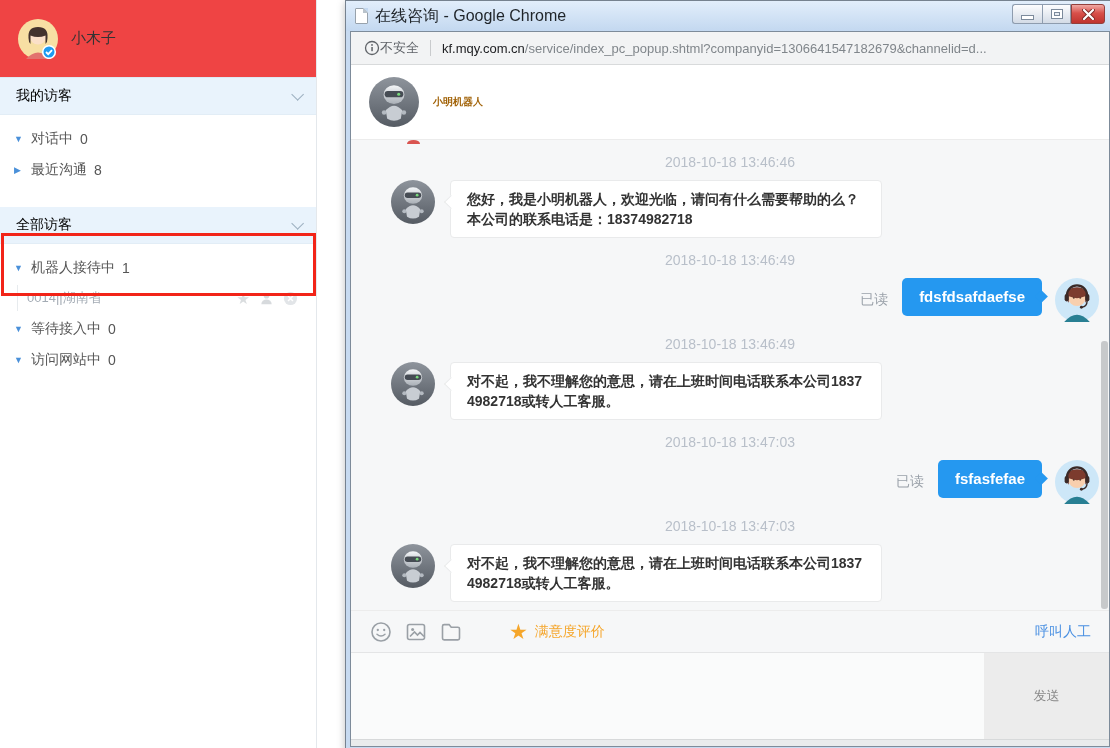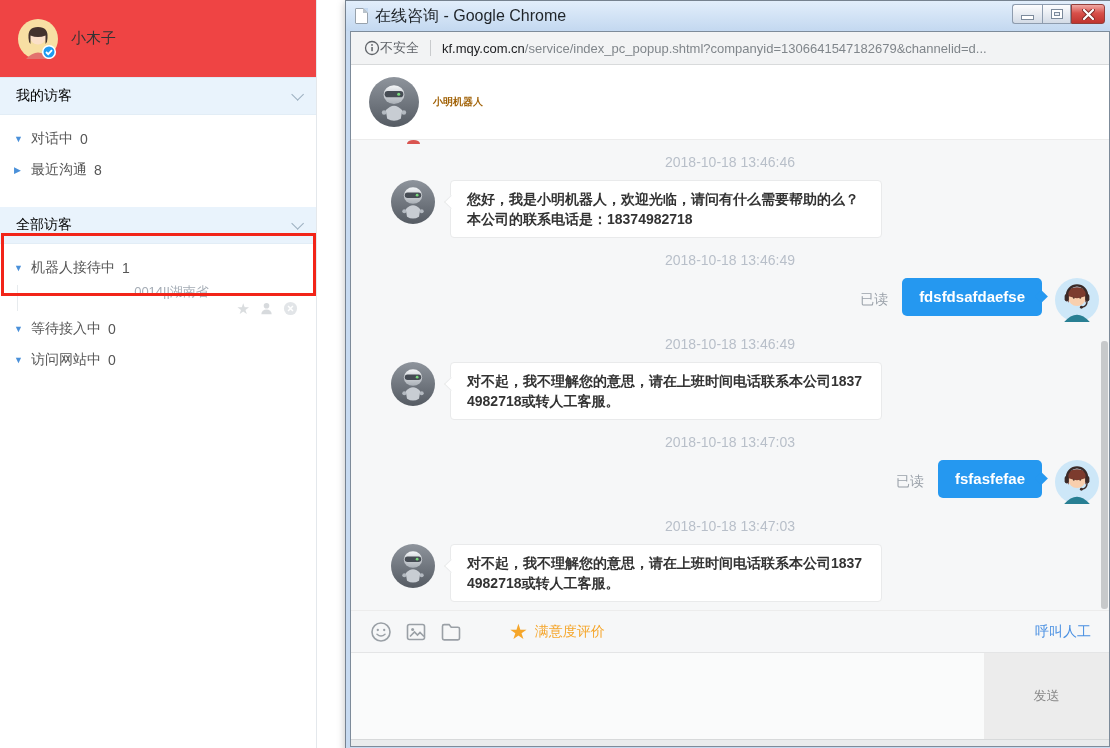--- a/index.html
+++ b/index.html
@@ -17,21 +17,21 @@
     padding:0 16px; font-size:14px; color:#000000; border-bottom:1px solid #e2edf6; cursor:pointer; }
   .sec-header .chev { margin-left:auto; width:9px; height:9px;
     border-right:1.5px solid #9db0c0; border-bottom:1.5px solid #9db0c0;
     transform:rotate(45deg) translateY(-3px); }
   .tree { padding-top:8px; }
   .trow { height:31px; display:flex; align-items:center; padding-left:14px;
     font-size:14px; color:#555; cursor:pointer; }
   .trow .mk { font-size:9px; color:#4a90d9; width:17px; }
   .trow .cnt { margin-left:7px; }
   .vrow { height:30px; display:flex; align-items:center; padding-left:27px;
-    font-size:13px; color:#a3abb4; cursor:pointer; position:relative;flex-direction:column; }
+    font-size:13px; color:#a3abb4; cursor:pointer; position:relative; }
   .vrow::before { content:""; position:absolute; left:17px; top:2px; bottom:2px;
     width:1px; background:#e7ebee; }
   .vrow .acts { margin-left:auto; margin-right:18px; display:flex; align-items:center; gap:9px; }
   .vrow .st { color:#dadddf; font-size:15px; line-height:1; }
   .hl-box { position:absolute; left:1px; top:233px; width:315px; height:63px;
     border:3px solid #f22418; pointer-events:none; z-index:5; }
   .gap22 { margin-top:22px; }
 
   
   .chrome { position:absolute; left:345px; top:0; width:770px; height:752px;

